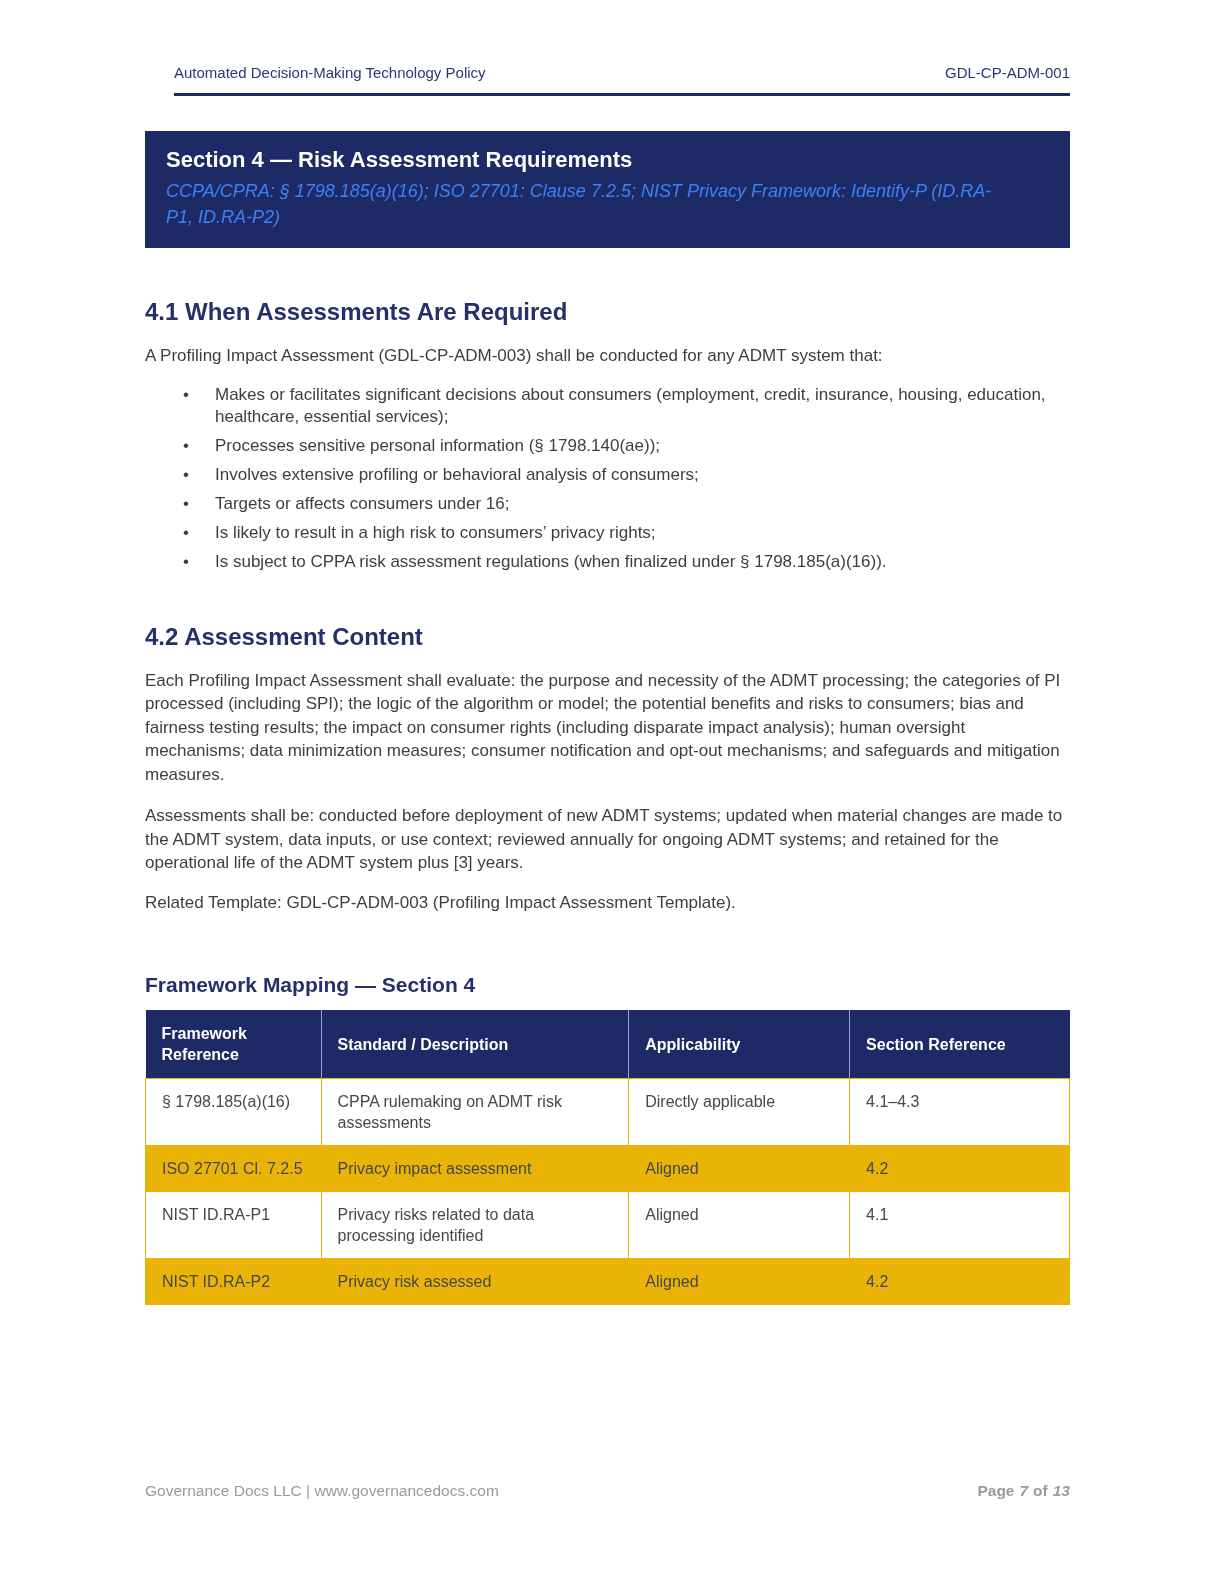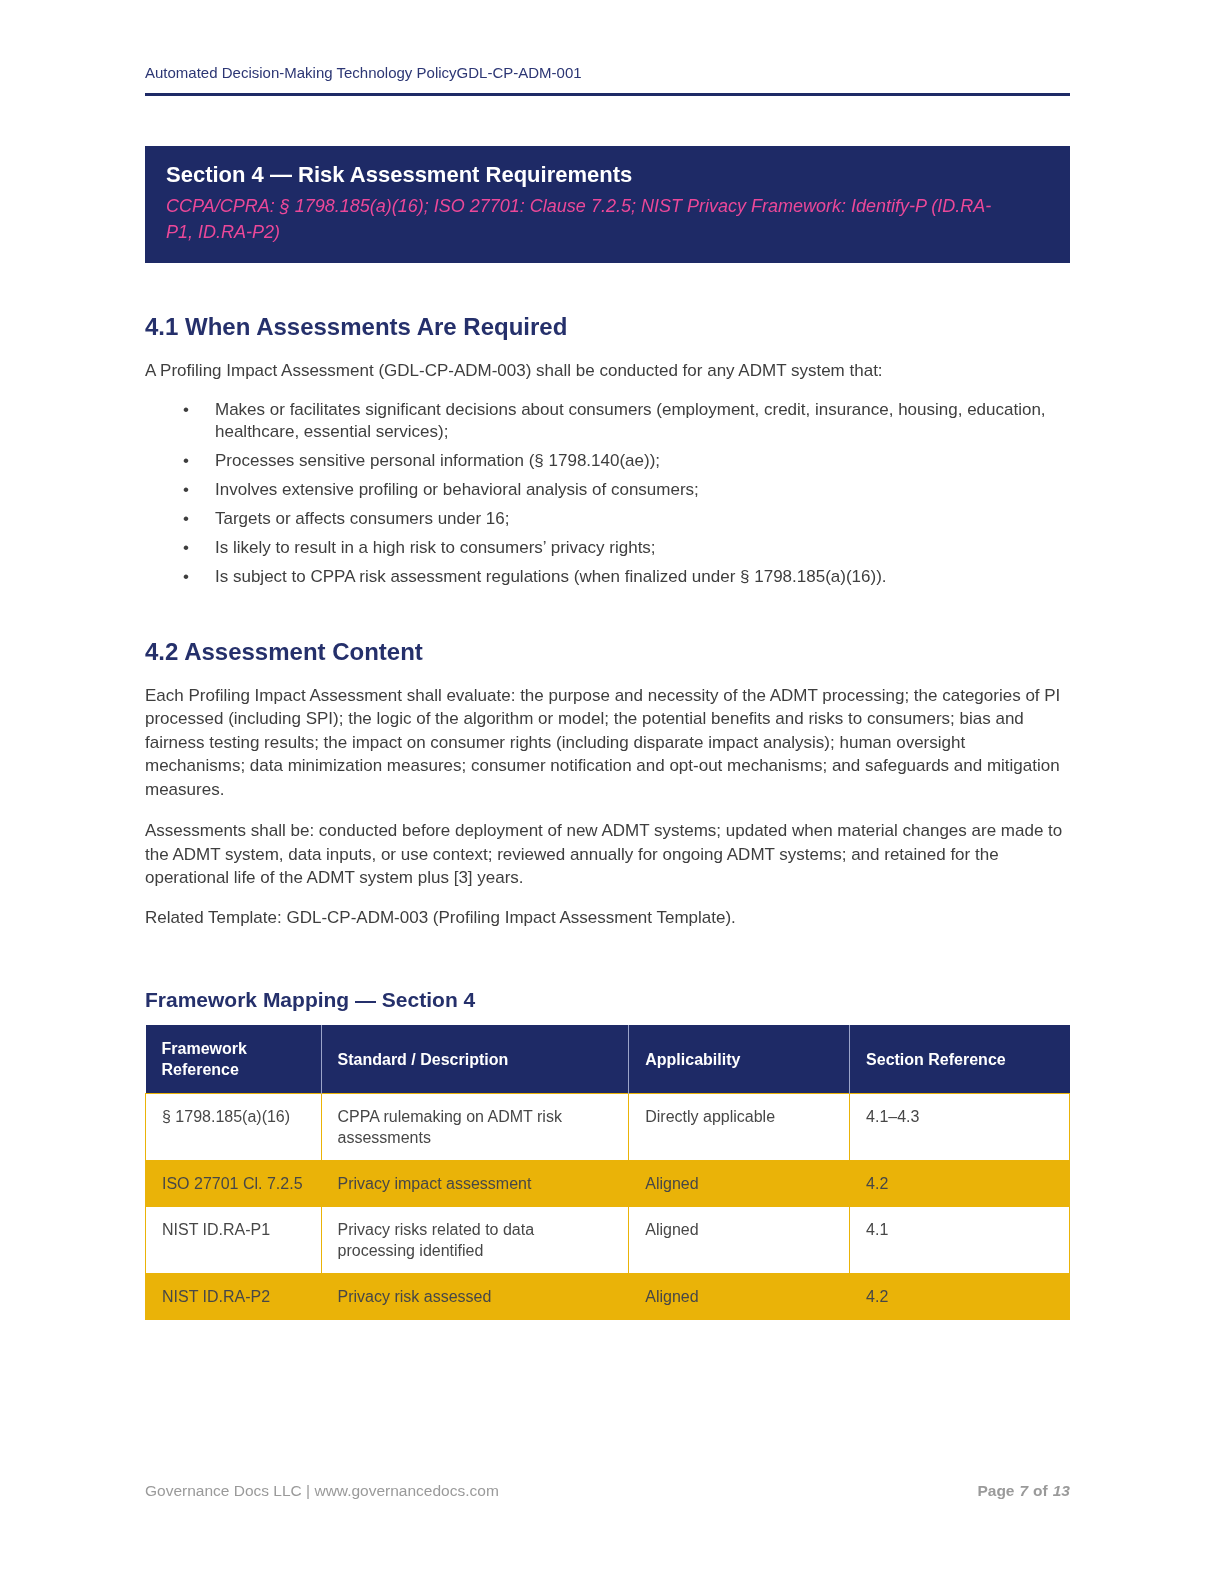--- a/index.html
+++ b/index.html
@@ -14,45 +14,47 @@
     background: #ffffff;
     overflow: hidden;
   }
   .content {
     margin: 0 154px 0 145px; 
   }
 
   
   .doc-header {
     display: flex;
+    justify-content: space-between;
     align-items: flex-end;
     padding-top: 64px;
     padding-bottom: 12px;
     border-bottom: 3px solid #1e2a66;
     color: #2c3674;
     font-size: 15px;
+    margin-left: 29px;
   }
 
   
   .banner {
-    margin-top: 50px;
+    margin-top: 35px;
     background: #1e2a66;
     color: #ffffff;
     padding: 15px 21px 18px 21px;
   }
   .banner-title {
     font-size: 22px;
     font-weight: bold;
     line-height: 28px;
   }
   .banner-subtitle {
     margin-top: 4px;
     font-size: 18px;
     font-style: italic;
-    color: #ec4899;
+    color: #3b82f6;
     line-height: 26px;
     max-width: 850px;
   }
 
   
   h2.sec-heading {
     margin-top: 50px;
     font-size: 24px;
     font-weight: bold;
     color: #25306b;

